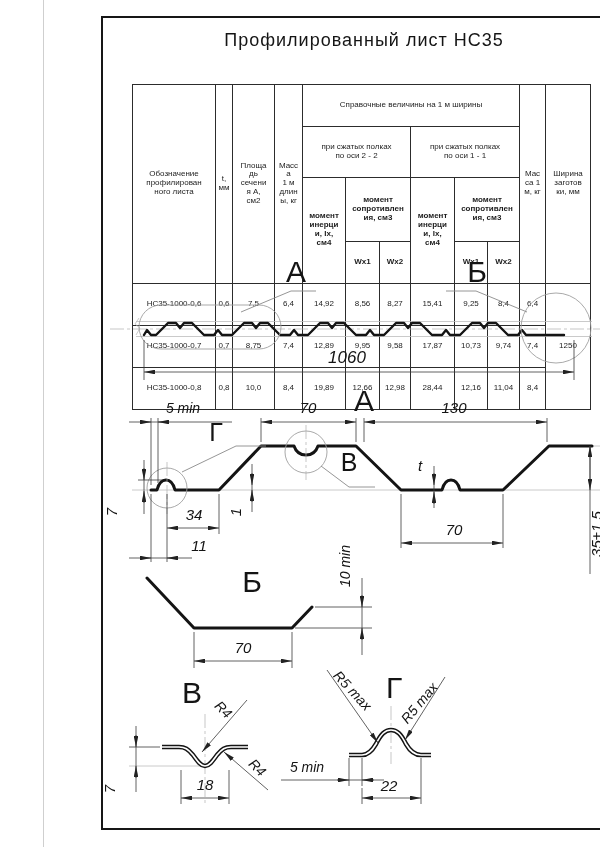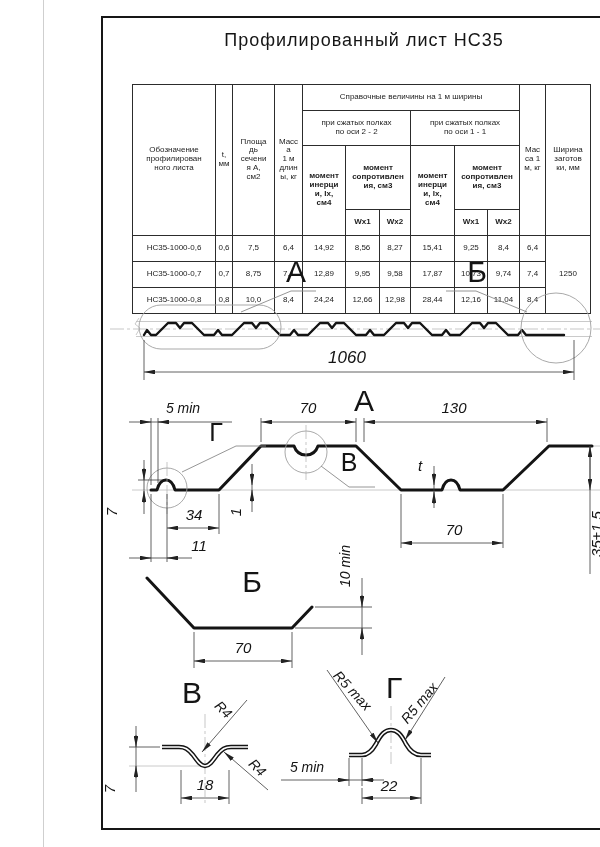--- a/index.html
+++ b/index.html
@@ -5,21 +5,21 @@
   html,body{margin:0;padding:0;background:#fff;}
   .page{position:relative;width:600px;height:847px;background:#fff;outline:1px solid #cfcfcf;overflow:hidden;
         font-family:"Liberation Sans",sans-serif;color:#111;margin-left:44px;}
   .frame{position:absolute;left:57px;top:16px;width:522px;height:810px;border:2px solid #161616;}
   .doc-title{position:absolute;left:57px;top:30px;width:526px;text-align:center;
              font-size:18px;letter-spacing:1px;color:#151515;}
   
   .spec-wrap{position:absolute;left:88px;top:84px;}
   table.spec{border-collapse:collapse;table-layout:fixed;width:458px;}
   table.spec td{border:1px solid #2c2c2c;font-size:8px;line-height:1.12;text-align:center;
-                vertical-align:middle;padding:8px 1px;white-space:pre-line;color:#1c1c1c;}
+                vertical-align:middle;padding:16px 1px;white-space:pre-line;color:#1c1c1c;}
   tr.r1{height:14px;} tr.r2{height:25px;} tr.r3{height:64px;font-weight:bold;} tr.r4{height:16px;font-weight:bold;} tr.rd{height:15px;}
   
   svg.draw{position:absolute;left:0;top:0;}
   .thick{stroke:#141414;stroke-width:2.4;fill:none;stroke-linejoin:round;stroke-linecap:round;}
   .thick3{stroke:#141414;stroke-width:3;fill:none;stroke-linejoin:round;stroke-linecap:round;}
   .dbl-o{stroke:#141414;stroke-width:4.6;fill:none;stroke-linejoin:round;stroke-linecap:butt;}
   .dbl-i{stroke:#ffffff;stroke-width:1.7;fill:none;stroke-linejoin:round;stroke-linecap:butt;}
   .dim{stroke:#3a3a3a;stroke-width:0.8;fill:none;}
   .lead{stroke:#8a8a8a;stroke-width:0.9;fill:none;}
   .ghost{stroke:#bdbdbd;stroke-width:0.8;fill:none;}
@@ -133,21 +133,21 @@
         <td>17,87</td>
         <td>10,73</td>
         <td>9,74</td>
         <td>7,4</td>
       </tr>
       <tr class="rd">
         <td>НС35-1000-0,8</td>
         <td>0,8</td>
         <td>10,0</td>
         <td>8,4</td>
-        <td>24,24</td>
+        <td>19,89</td>
         <td>12,66</td>
         <td>12,98</td>
         <td>28,44</td>
         <td>12,16</td>
         <td>11,04</td>
         <td>8,4</td>
       </tr>
     </tbody>
       </table>
   </div>

